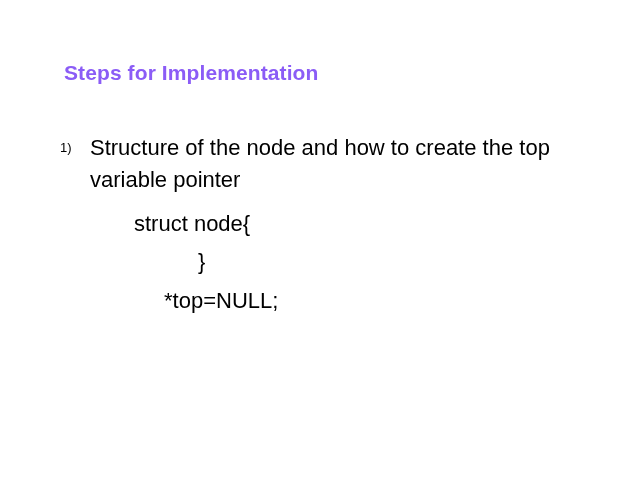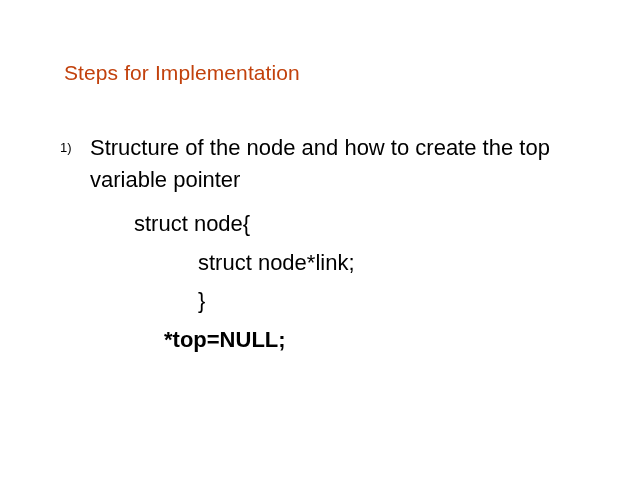--- a/index.html
+++ b/index.html
@@ -18,22 +18,22 @@
     font-family: "Liberation Sans", sans-serif;
     -webkit-font-smoothing: antialiased;
   }
 
   
   .slide-title {
     position: absolute;
     left: 64px;
     top: 60px;
     font-size: 21px;
-    font-weight: normal;
-    color: #c2410c;
+    font-weight: bold;
+    color: #8b5cf6;
     letter-spacing: 0.1px;
     white-space: nowrap;
     line-height: 26px;
   }
 
   
   .body-block {
     position: absolute;
     left: 60px;
     top: 132px;
@@ -73,38 +73,37 @@
 
   .code-line {
     font-size: 22px;
     line-height: 39px;
     color: #000000;
     white-space: pre;
   }
 
   .code-line.indent-1 { padding-left: 58px; }
   .code-line.indent-2 { padding-left: 122px; }
-  .code-line.indent-3 { padding-left: 88px; font-weight: bold; }
+  .code-line.indent-3 { padding-left: 88px; }
 
   .code-line.tight { line-height: 38px; }
 </style>
 </head>
 <body>
 
 <div class="slide">
 
   <div class="slide-title">Steps for Implementation</div>
 
   <div class="body-block">
     <div class="numbered-item">
       <span class="item-marker">1)</span>
       <span class="item-text">Structure of the node and how to create the top variable pointer</span>
     </div>
   </div>
 
   <div class="code-block">
     <div class="code-line indent-1">struct node{</div>
-    <div class="code-line indent-2">struct node*link;</div>
     <div class="code-line indent-2 tight">}</div>
     <div class="code-line indent-3">*top=NULL;</div>
   </div>
 
 </div>
 
 </body></html>

